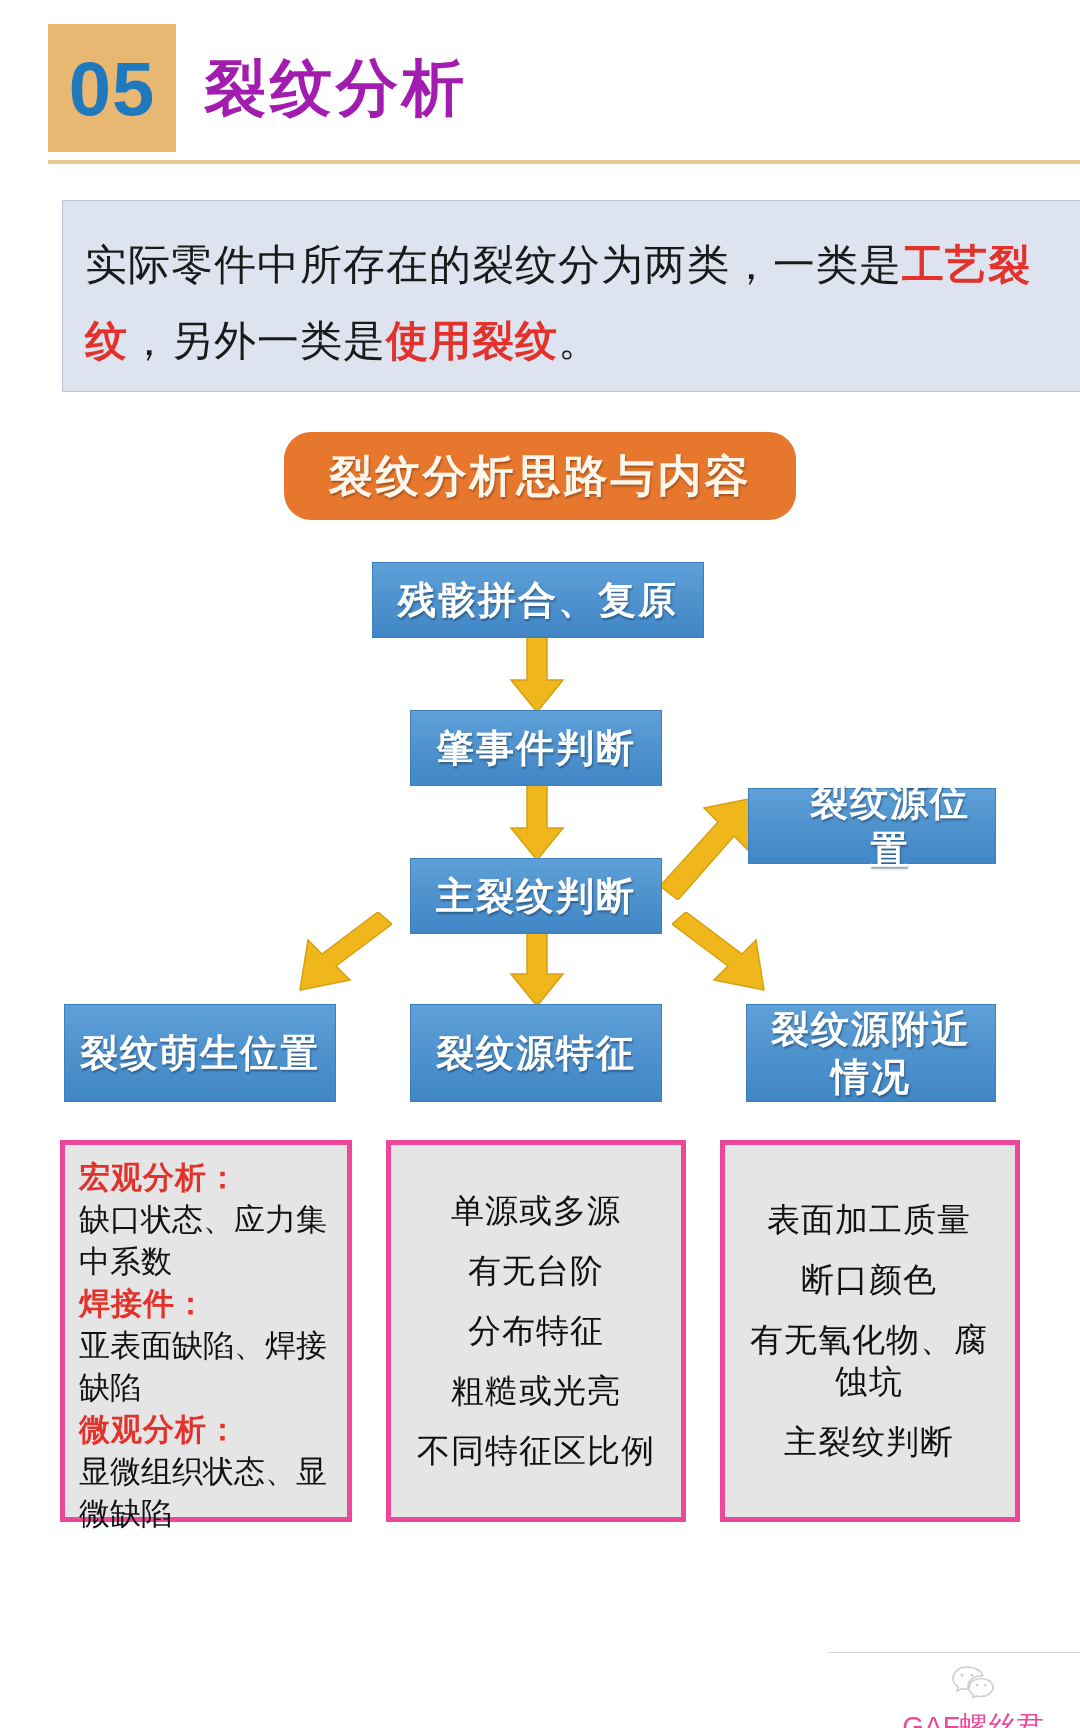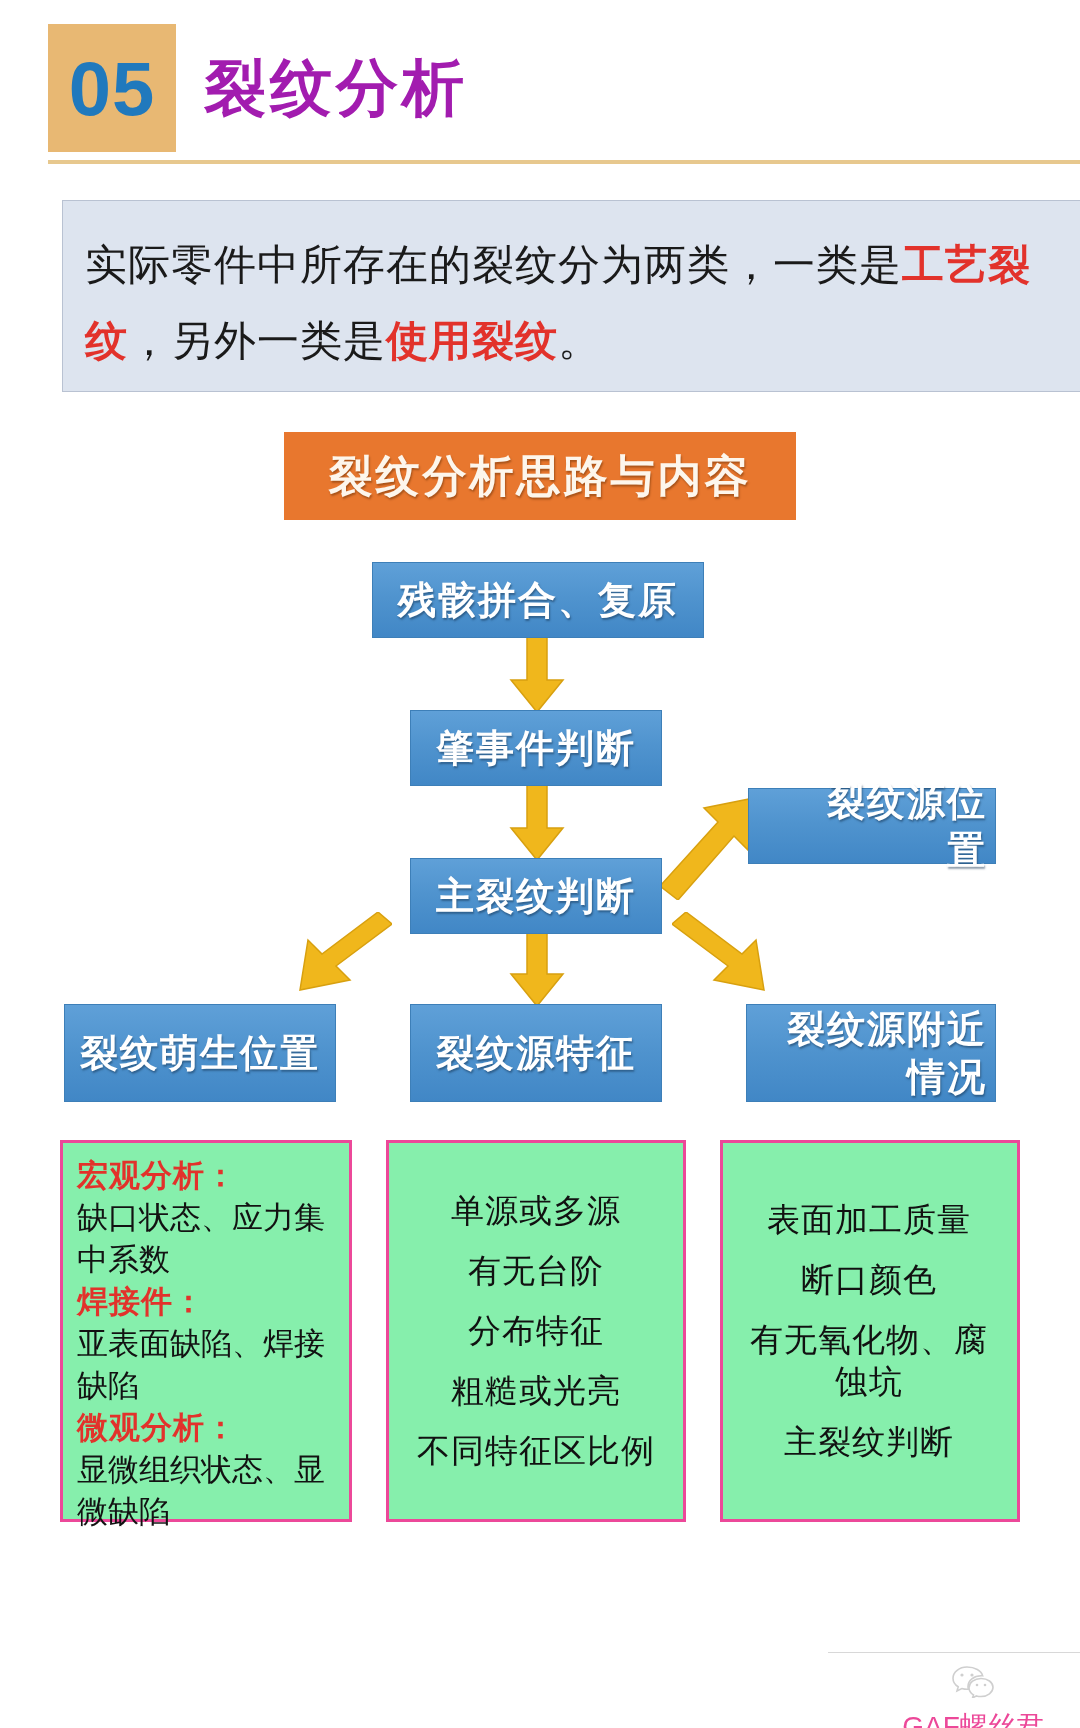--- a/index.html
+++ b/index.html
@@ -52,29 +52,30 @@
 
   
   .banner {
     position: absolute; left: 236px; top: 432px;
     width: 512px; height: 88px;
     background: #e8772e;
     display: flex; align-items: center; justify-content: center;
     color: #fdf6ec;
     font-size: 44px; font-weight: 700; letter-spacing: 3px;
     text-shadow: 1px 2px 2px rgba(90,40,0,.45);
+    border-radius: 27px;
   }
 
   
   .fbox {
     position: absolute;
     background: linear-gradient(180deg,#5fa0d8 0%,#4f93ce 48%,#4187c6 100%);
     border: 1px solid #3d7fb8;
     display: flex; align-items: center; justify-content: center;
-    text-align: right;
+    text-align: center;
     color: #ffffff;
     font-size: 38px; font-weight: 700; letter-spacing: 2px;
     line-height: 48px;
     text-shadow: 1px 2px 2px rgba(20,50,80,.5);
     padding: 0 8px;
   }
   #box-reassemble { left: 324px; top: 562px; width: 332px; height: 76px; }
   #box-incident   { left: 362px; top: 710px; width: 252px; height: 76px; }
   #box-main-crack { left: 362px; top: 858px; width: 252px; height: 76px; }
   #box-src-pos    { left: 700px; top: 788px; width: 248px; height: 76px; padding-left: 44px; }
@@ -82,22 +83,22 @@
   #box-src-feat   { left: 362px; top: 1004px; width: 252px; height: 98px; }
   #box-src-near   { left: 698px; top: 1004px; width: 250px; height: 98px; }
 
   
   .arrow { position: absolute; }
   .arrow svg { display:block; }
 
   
   .panel {
     position: absolute;
-    background: #86efac;
-    border: 3px solid #ec4899;
+    background: #e5e5e5;
+    border: 5px solid #ec4899;
     padding: 12px 14px;
   }
   #panel-left   { left: 12px;  top: 1140px; width: 292px; height: 382px; }
   #panel-mid    { left: 338px; top: 1140px; width: 300px; height: 382px;
                   display:flex; flex-direction:column; justify-content:center; }
   #panel-right  { left: 672px; top: 1140px; width: 300px; height: 382px;
                   display:flex; flex-direction:column; justify-content:center;padding-left:12px; }
 
   .p-head { color: #e2322b; font-weight: 700; font-size: 31px; line-height: 42px; letter-spacing:1px;}
   .p-body { color: #121212; font-size: 31px; line-height: 42px; letter-spacing: 0px; }

